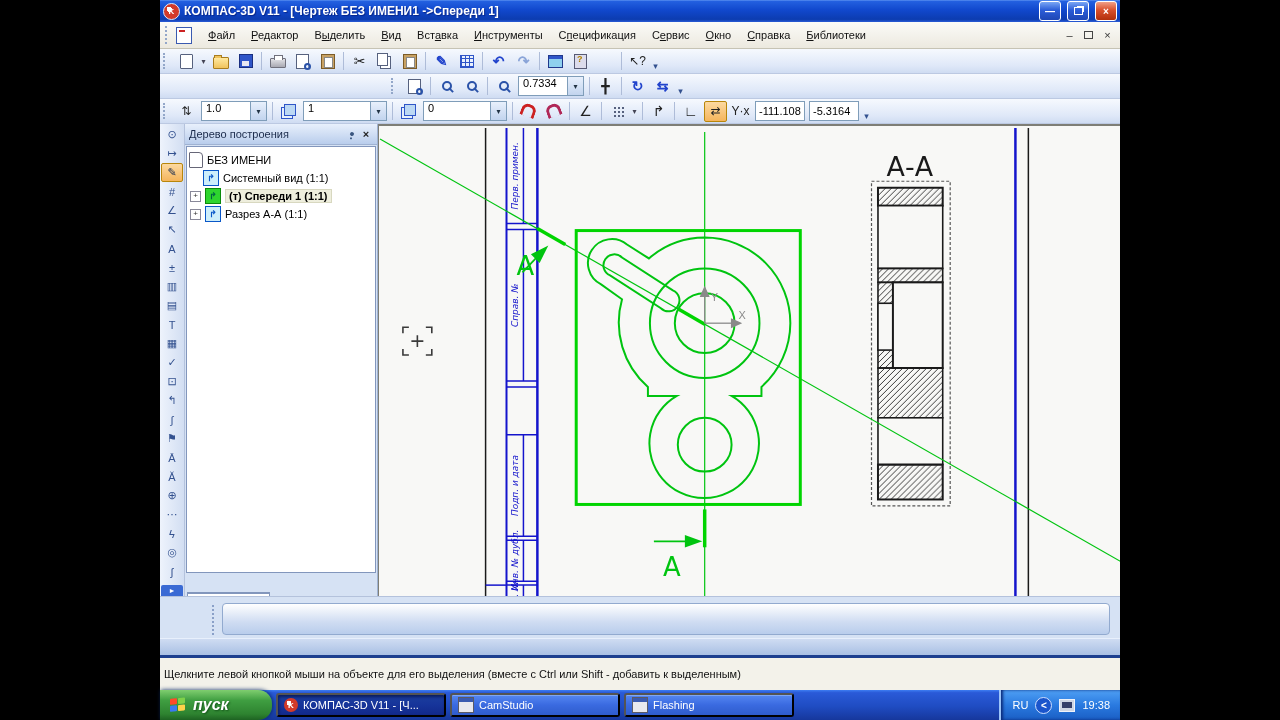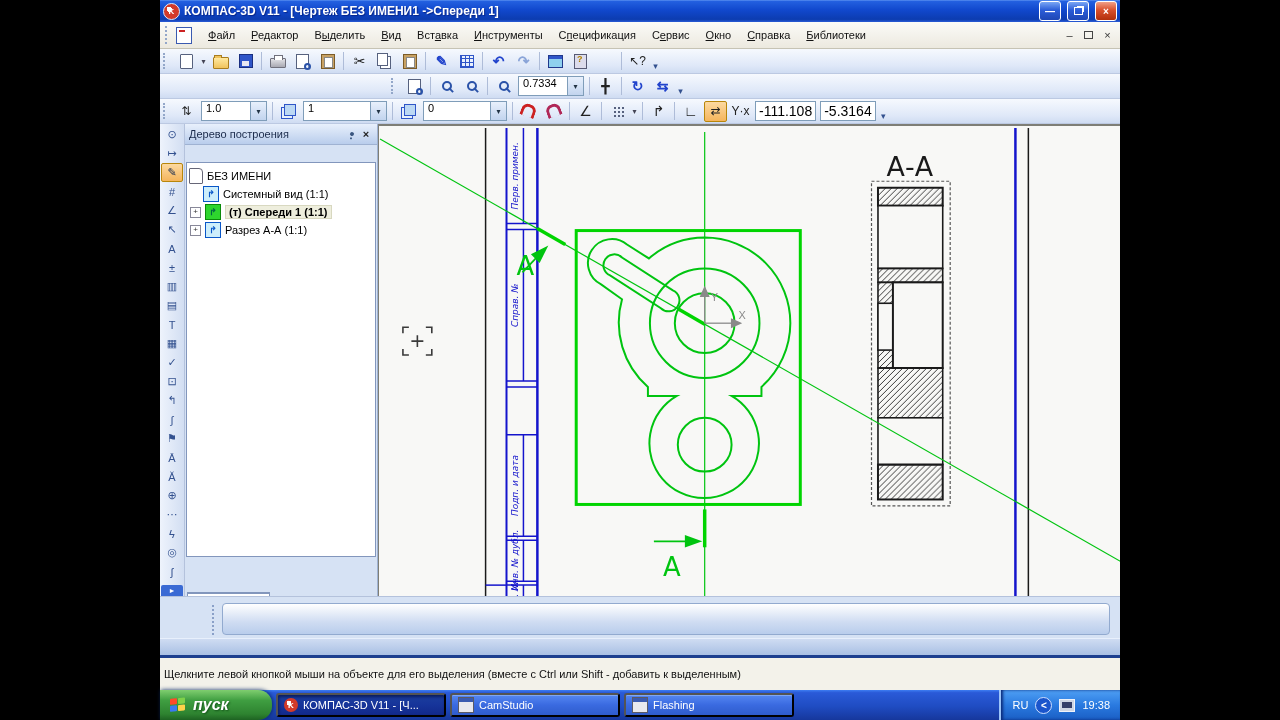--- a/index.html
+++ b/index.html
@@ -35,21 +35,21 @@
   .toolrow{height:24px;display:flex;align-items:center;background:linear-gradient(180deg,#f6f9fe,#dfe8f8 70%,#cfdcf2);border-bottom:1px solid #bcc9e2;padding:0 2px;}
   .tb{display:flex;align-items:center;height:24px;}
   .tbtn{width:23px;height:21px;border:1px solid transparent;border-radius:2px;display:inline-flex;align-items:center;justify-content:center;background:transparent;padding:0;margin:0 1px;}
   .tbtn.active{background:linear-gradient(180deg,#fcd9a0,#f5b55c);border:1px solid #b8860b;}
   .tbsep{width:1px;height:18px;background:#aebcd8;margin:0 3px;}
   .tbdrop{width:9px;color:#445;font-size:8px;text-align:center;}
   .tbchev{width:11px;height:21px;color:#33518f;font-size:9px;display:inline-flex;align-items:flex-end;justify-content:center;padding-bottom:2px;}
   .combo{display:inline-flex;align-items:flex-start;height:18px;background:#fff;border:1px solid #7f9db9;margin:0 2px;}
   .combo .val{padding:0 4px;min-width:40px;font-size:11px;}
   .combo .arrow{width:15px;height:100%;background:linear-gradient(180deg,#e8f0fc,#c2d4ee);border-left:1px solid #7f9db9;display:inline-flex;align-items:center;justify-content:center;font-size:8px;color:#234;}
-  .numfield{display:inline-flex;align-items:center;height:18px;background:#fff;border:1px solid #7f9db9;margin:0 2px;padding:0 3px;min-width:42px;font-size:14px;}
+  .numfield{display:inline-flex;align-items:center;height:18px;background:#fff;border:1px solid #7f9db9;margin:0 2px;padding:0 3px;min-width:42px;font-size:11px;}
 
   
   .ic{display:inline-flex;align-items:center;justify-content:center;font-size:12px;color:#33518f;line-height:1;}
   .k-page{width:11px;height:13px;background:#fff;border:1px solid #56617e;border-radius:1px;}
   .k-folder{width:14px;height:10px;background:linear-gradient(180deg,#ffe9a0,#f0c35c);border:1px solid #a97d1e;border-radius:1px;position:relative;margin-top:3px;}
   .k-folder::before{content:"";position:absolute;top:-3px;left:0;width:6px;height:2px;background:#f0c35c;border:1px solid #a97d1e;border-bottom:none;}
   .k-floppy{width:12px;height:12px;background:#2f55c8;border:1px solid #1a2f80;position:relative;}
   .k-floppy::after{content:"";position:absolute;left:2px;bottom:1px;width:7px;height:5px;background:#e8e8f2;}
   .k-printer{width:14px;height:8px;background:linear-gradient(180deg,#e2e2e6,#a9a9b2);border:1px solid #70707c;border-radius:1px;position:relative;margin-top:4px;}
   .k-printer::before{content:"";position:absolute;top:-4px;left:3px;width:7px;height:4px;background:#fff;border:1px solid #70707c;border-bottom:none;}
@@ -78,21 +78,21 @@
   .g-dark{color:#222;}
   .g-big{font-size:14px;}
 
   
   .mainrow{flex:1;display:flex;min-height:0;}
   .leftbar{width:24px;background:linear-gradient(90deg,#eef3fc,#d2def2);border-right:1px solid #b4c2dc;display:flex;flex-direction:column;align-items:center;padding-top:1px;}
   .lbtn{width:22px;height:19px;display:flex;align-items:center;justify-content:center;border:1px solid transparent;border-radius:2px;background:transparent;padding:0;font-size:11px;color:#33518f;}
   .lbtn.active{background:linear-gradient(180deg,#fcd9a0,#f5b55c);border-color:#b8860b;color:#203050;}
   .lbexp{margin-top:auto;width:22px;height:11px;background:#3a6ad4;color:#fff;font-size:7px;display:flex;align-items:center;justify-content:center;border-radius:2px 2px 0 0;}
 
-  .treepanel{width:192px;background:#d6e2f4;display:flex;flex-direction:column;border-right:1px solid #9fb2d2;gap:16px;}
+  .treepanel{width:192px;background:#d6e2f4;display:flex;flex-direction:column;border-right:1px solid #9fb2d2;}
   .treehead{height:20px;background:linear-gradient(180deg,#e8f0fc,#b9cdec);display:flex;align-items:center;padding:0 4px;border-bottom:1px solid #9fb2d2;font-size:11px;color:#1a2a4a;}
   .treehead .tt{flex:1;}
   .pinbtn{width:14px;height:14px;display:inline-flex;align-items:center;justify-content:center;}
   .pin-shape{width:4px;height:4px;background:#39557f;border-radius:50%;box-shadow:2px 4px 0 -1px #39557f;transform:rotate(40deg);}
   .xbtn{width:14px;height:14px;display:inline-flex;align-items:center;justify-content:center;color:#222;font-size:11px;font-weight:bold;}
   .treebody{flex:1;background:#fff;border:1px solid #8296bc;margin:1px;position:relative;padding:4px 2px;overflow:hidden;}
   .trow{display:flex;align-items:center;height:18px;gap:4px;position:relative;}
   .trow .lbl{white-space:nowrap;}
   .trow.cur .lbl{font-weight:bold;background:#eeeedd;padding:0 3px;border:1px solid #d8d8c0;}
   .t-ind1{margin-left:14px;}

